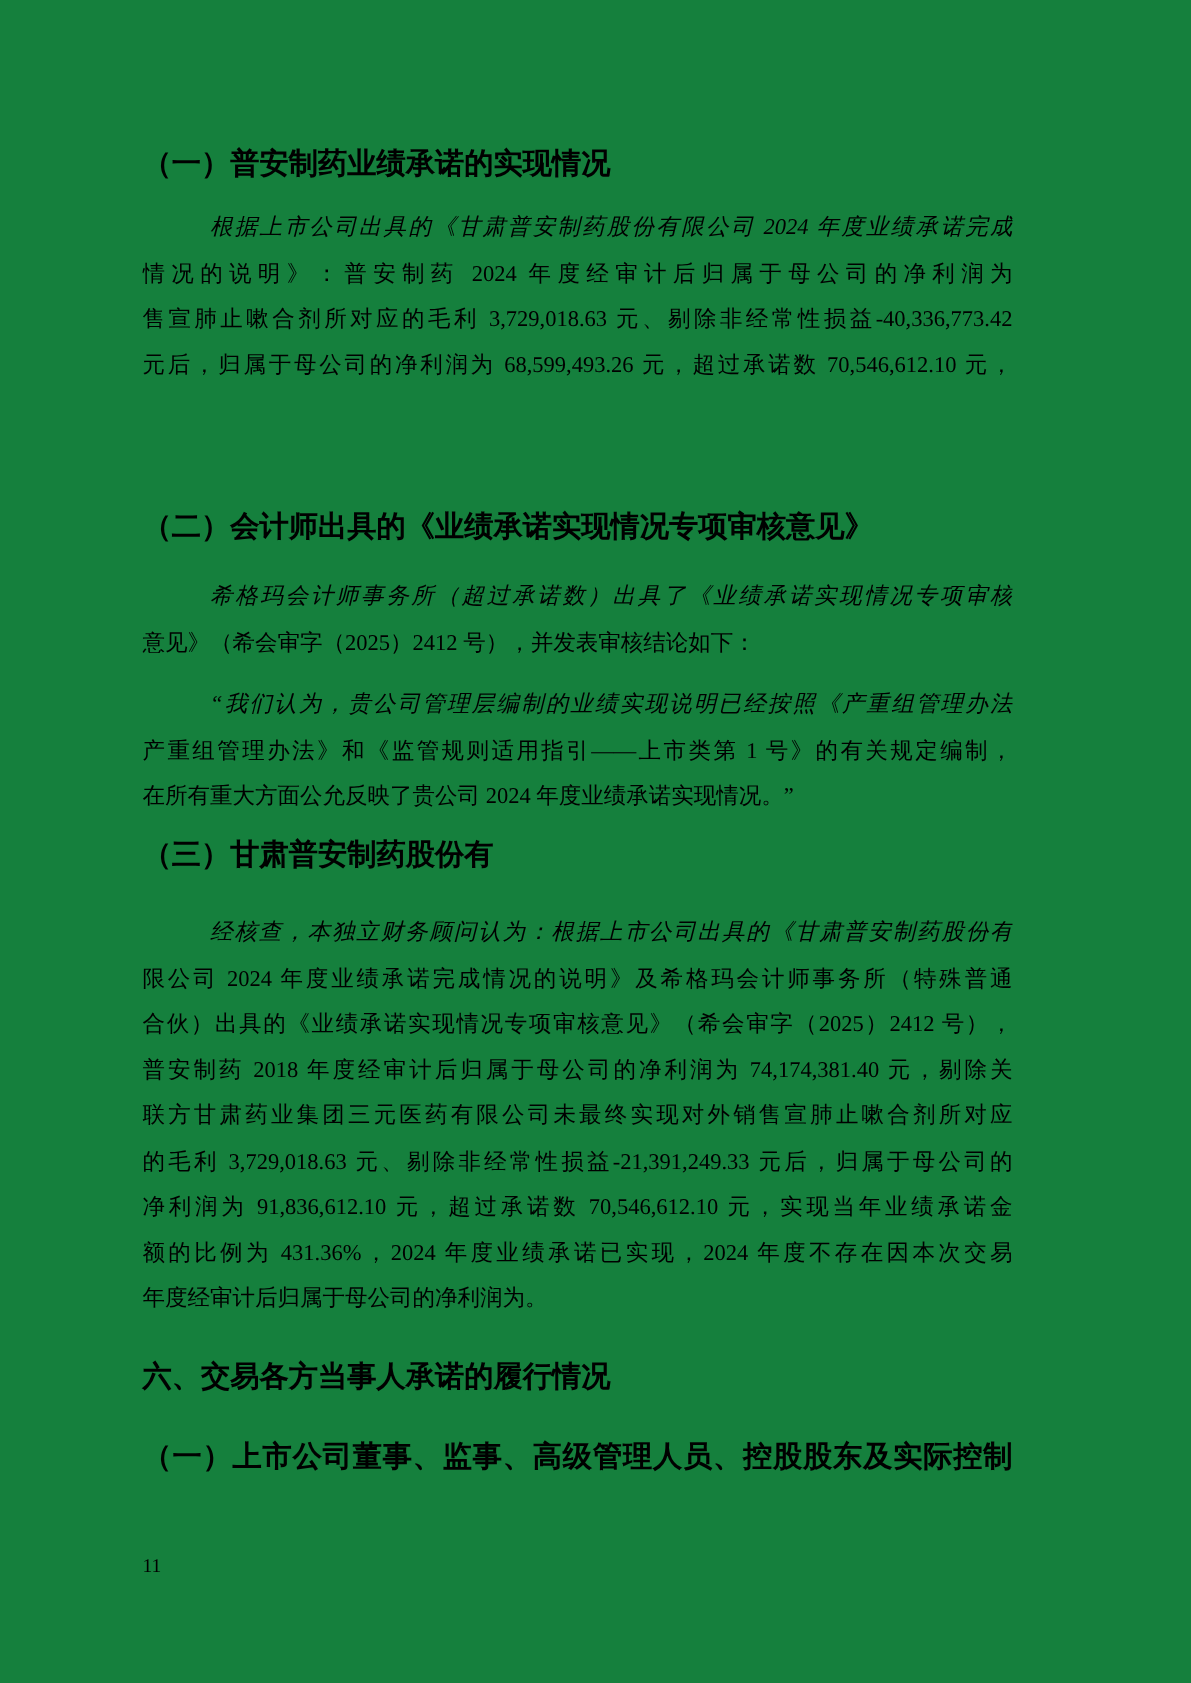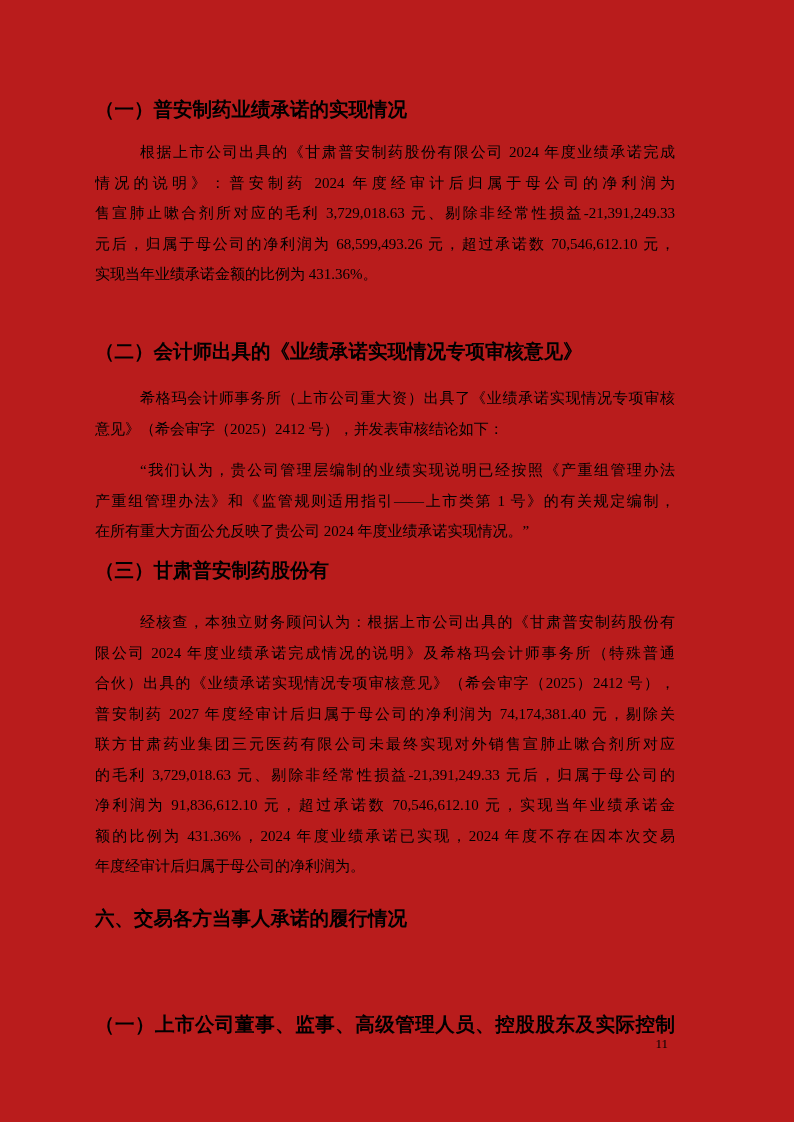--- a/index.html
+++ b/index.html
@@ -4,21 +4,21 @@
 <style>
   html, body {
     margin: 0;
     padding: 0;
     background: #ffffff;
   }
   .page {
     position: relative;
     width: 794px;
     height: 1122px;
-    background: #b91c1c;
+    background: #15803d;
     color: #000000;
     font-family: "Liberation Serif", "DejaVu Serif", serif;
     overflow: hidden;
   }
   .block {
     position: absolute;
     left: 95px;
     width: 580px;
   }
   .heading {
@@ -43,72 +43,72 @@
   .line.j {
     text-align: justify;
     text-align-last: justify;
   }
   .line.last {
     text-align: left;
     text-align-last: left;
   }
   .line.ind {
     text-indent: 45px;
+    font-style: italic;
   }
   .pagenum {
     position: absolute;
     top: 1036px;
     left: 95px;
     width: 573px;
-    text-align: right;
+    text-align: left;
     font-size: 13px;
     line-height: 16px;
   }
 </style>
 </head>
 <body>
 
 <div class="page">
 
   <div class="block heading" style="top:95px;">（一）普安制药业绩承诺的实现情况</div>
 
   <div class="block para" style="top:137px;">
     <div class="line j ind">根据上市公司出具的《甘肃普安制药股份有限公司 2024 年度业绩承诺完成</div>
     <div class="line j">情况的说明》：普安制药 2024 年度经审计后归属于母公司的净利润为</div>
-    <div class="line j">售宣肺止嗽合剂所对应的毛利 3,729,018.63 元、剔除非经常性损益-21,391,249.33</div>
+    <div class="line j">售宣肺止嗽合剂所对应的毛利 3,729,018.63 元、剔除非经常性损益-40,336,773.42</div>
     <div class="line j">元后，归属于母公司的净利润为 68,599,493.26 元，超过承诺数 70,546,612.10 元，</div>
-    <div class="line last">实现当年业绩承诺金额的比例为 431.36%。</div>
   </div>
 
   <div class="block heading" style="top:337px;">（二）会计师出具的《业绩承诺实现情况专项审核意见》</div>
 
   <div class="block para" style="top:383px;">
-    <div class="line j ind">希格玛会计师事务所（上市公司重大资）出具了《业绩承诺实现情况专项审核</div>
+    <div class="line j ind">希格玛会计师事务所（超过承诺数）出具了《业绩承诺实现情况专项审核</div>
     <div class="line last">意见》（希会审字（2025）2412 号），并发表审核结论如下：</div>
   </div>
 
   <div class="block para" style="top:455px;">
     <div class="line j ind">“我们认为，贵公司管理层编制的业绩实现说明已经按照《产重组管理办法</div>
     <div class="line j">产重组管理办法》和《监管规则适用指引——上市类第 1 号》的有关规定编制，</div>
     <div class="line last">在所有重大方面公允反映了贵公司 2024 年度业绩承诺实现情况。”</div>
   </div>
 
   <div class="block heading" style="top:556px;">（三）甘肃普安制药股份有</div>
 
   <div class="block para" style="top:607px;">
     <div class="line j ind">经核查，本独立财务顾问认为：根据上市公司出具的《甘肃普安制药股份有</div>
     <div class="line j">限公司 2024 年度业绩承诺完成情况的说明》及希格玛会计师事务所（特殊普通</div>
     <div class="line j">合伙）出具的《业绩承诺实现情况专项审核意见》（希会审字（2025）2412 号），</div>
-    <div class="line j">普安制药 2027 年度经审计后归属于母公司的净利润为 74,174,381.40 元，剔除关</div>
+    <div class="line j">普安制药 2018 年度经审计后归属于母公司的净利润为 74,174,381.40 元，剔除关</div>
     <div class="line j">联方甘肃药业集团三元医药有限公司未最终实现对外销售宣肺止嗽合剂所对应</div>
     <div class="line j">的毛利 3,729,018.63 元、剔除非经常性损益-21,391,249.33 元后，归属于母公司的</div>
     <div class="line j">净利润为 91,836,612.10 元，超过承诺数 70,546,612.10 元，实现当年业绩承诺金</div>
     <div class="line j">额的比例为 431.36%，2024 年度业绩承诺已实现，2024 年度不存在因本次交易</div>
     <div class="line last">年度经审计后归属于母公司的净利润为。</div>
   </div>
 
   <div class="block heading" style="top:904px;">六、交易各方当事人承诺的履行情况</div>
 
-  <div class="block heading stretch" style="top:1010px;">（一）上市公司董事、监事、高级管理人员、控股股东及实际控制</div>
+  <div class="block heading stretch" style="top:957px;">（一）上市公司董事、监事、高级管理人员、控股股东及实际控制</div>
 
   <div class="pagenum">11</div>
 
 </div>
 
 </body></html>

